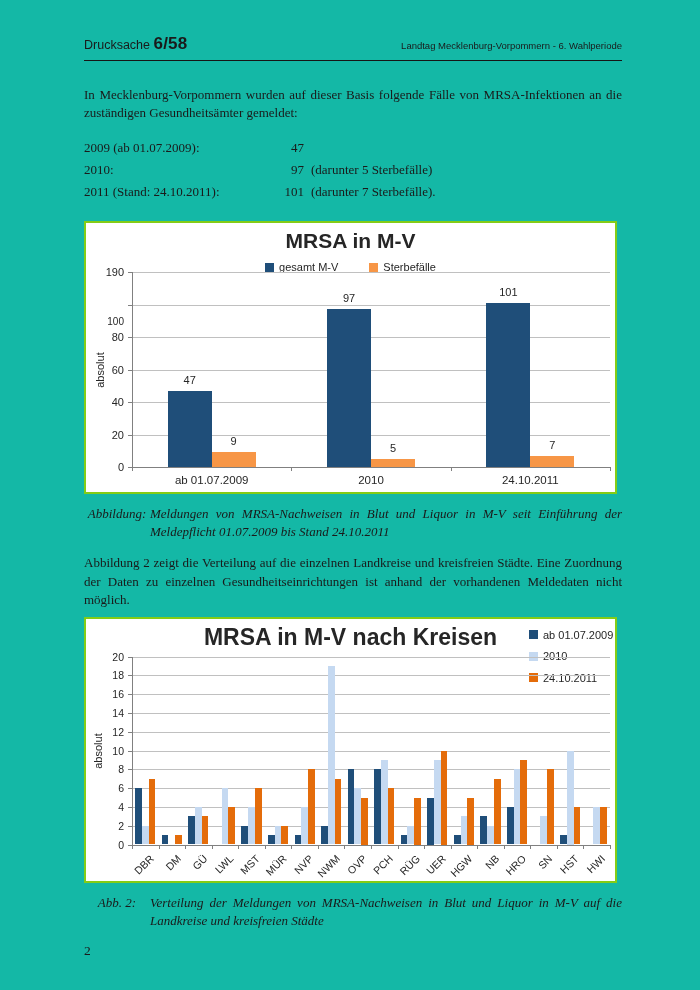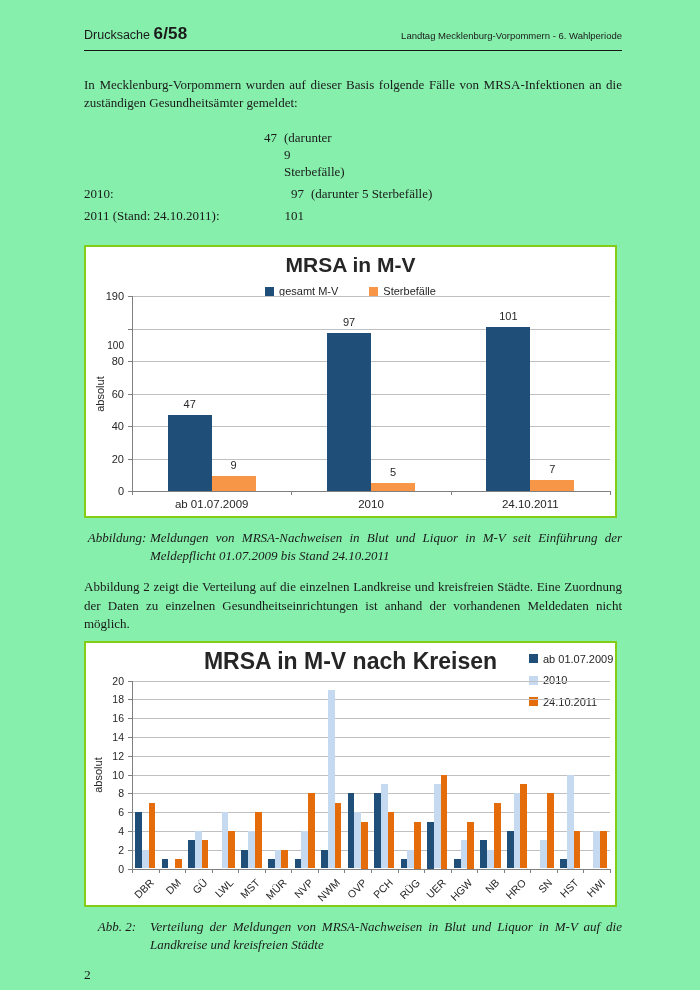--- a/index.html
+++ b/index.html
@@ -1,19 +1,19 @@
 <!DOCTYPE html>
 <html><head>
 <meta charset="utf-8">
 <style>
   html,body { margin:0; padding:0; background:#ffffff; }
   .page {
-    position:relative; width:700px; height:990px; background:#86efac;
+    position:relative; width:700px; height:990px; background:#14b8a6;
     font-family:"Liberation Serif", serif; color:#1a1a1a;
-    box-sizing:border-box; padding:24px 78px 0 84px; overflow:hidden;
+    box-sizing:border-box; padding:34px 78px 0 84px; overflow:hidden;
   }
   .header { display:flex; justify-content:space-between; align-items:flex-end;
     font-family:"Liberation Sans", sans-serif; }
   .header-left { font-size:12.5px; }
   .header-left b { font-size:17px; font-weight:700; letter-spacing:0.2px; }
   .header-right { font-size:9.5px; padding-bottom:3px; }
   .rule { border-bottom:1.6px solid #161616; margin-top:6px; }
 
   .intro { margin:25px 0 0; font-size:13px; line-height:18px; text-align:justify; }
 
@@ -65,31 +65,32 @@
       <b>6/58</b>
     </div>
     <div class="header-right">Landtag Mecklenburg-Vorpommern - 6. Wahlperiode</div>
   </div>
   <div class="rule"></div>
 
   <p class="intro">In Mecklenburg-Vorpommern wurden auf dieser Basis folgende Fälle von MRSA-Infektionen an die zuständigen Gesundheitsämter gemeldet:</p>
 
   <div class="case-list" id="case-list">
       <div class="case-row">
+        <span class="case-label">2009 (ab 01.07.2009):</span>
         <span class="case-num">47</span>
-        <span class="case-rest">(darunter 9 Sterbefälle)</span>
       </div>
       <div class="case-row">
         <span class="case-label">2010:</span>
         <span class="case-num">97</span>
         <span class="case-rest">(darunter 5 Sterbefälle)</span>
       </div>
       <div class="case-row">
         <span class="case-label">2011 (Stand: 24.10.2011):</span>
         <span class="case-num">101</span>
+        <span class="case-rest">(darunter 7 Sterbefälle).</span>
       </div>
     </div>
 
   <div class="figure" id="figure1">
       <div class="ch-title" style="top: 6px; font-size: 21px;">MRSA in M-V</div>
       <div class="legend-h" style="top: 38px;">
         <div class="legend-item">
           <span class="swatch" style="background: rgb(31, 78, 121);"></span>
           <span>gesamt M-V</span>
         </div>

